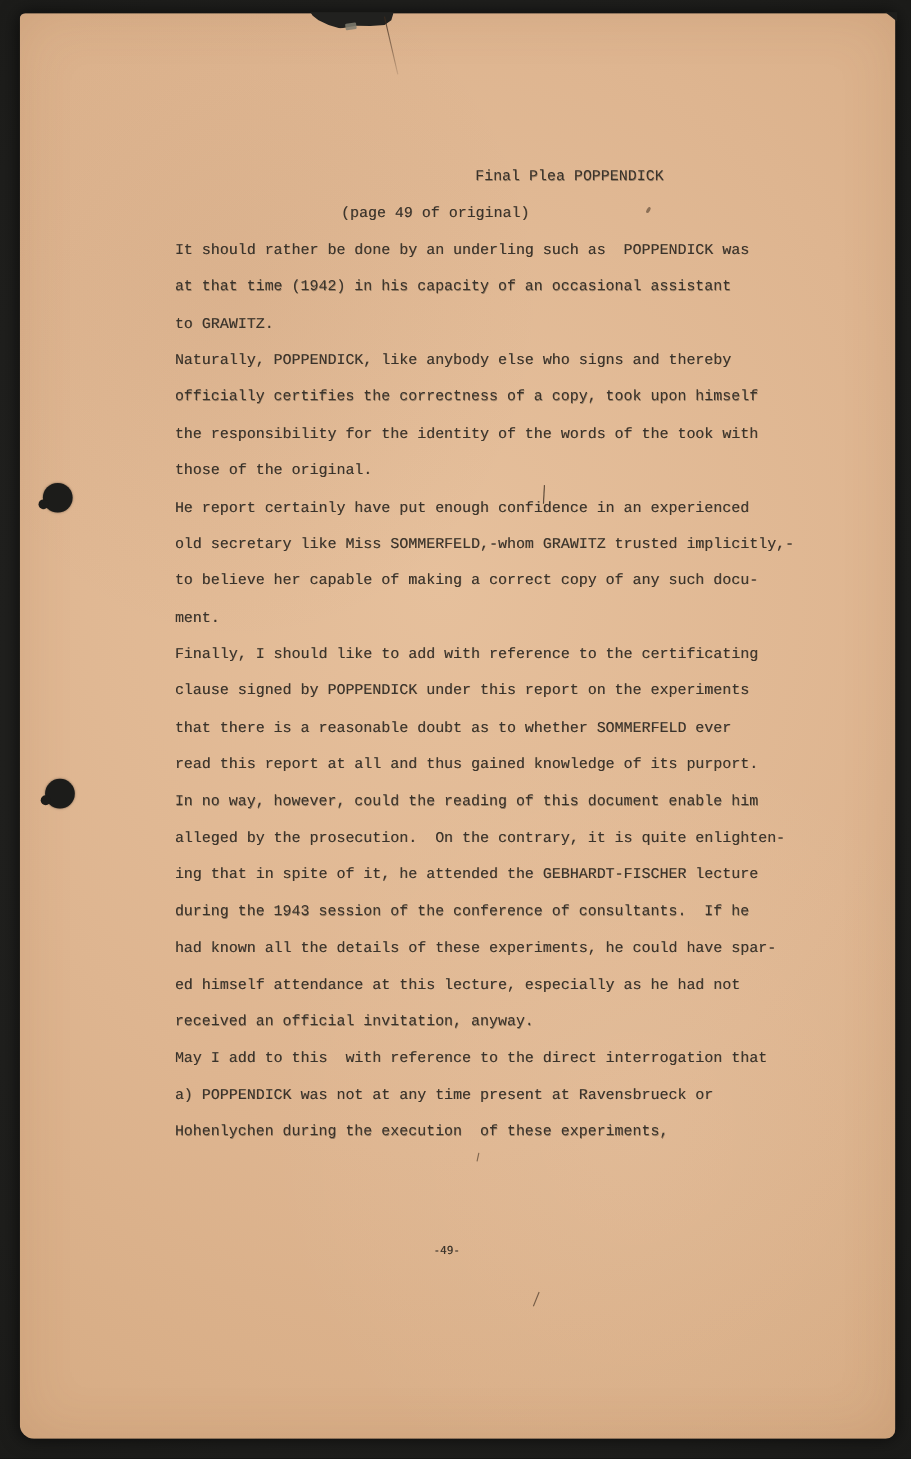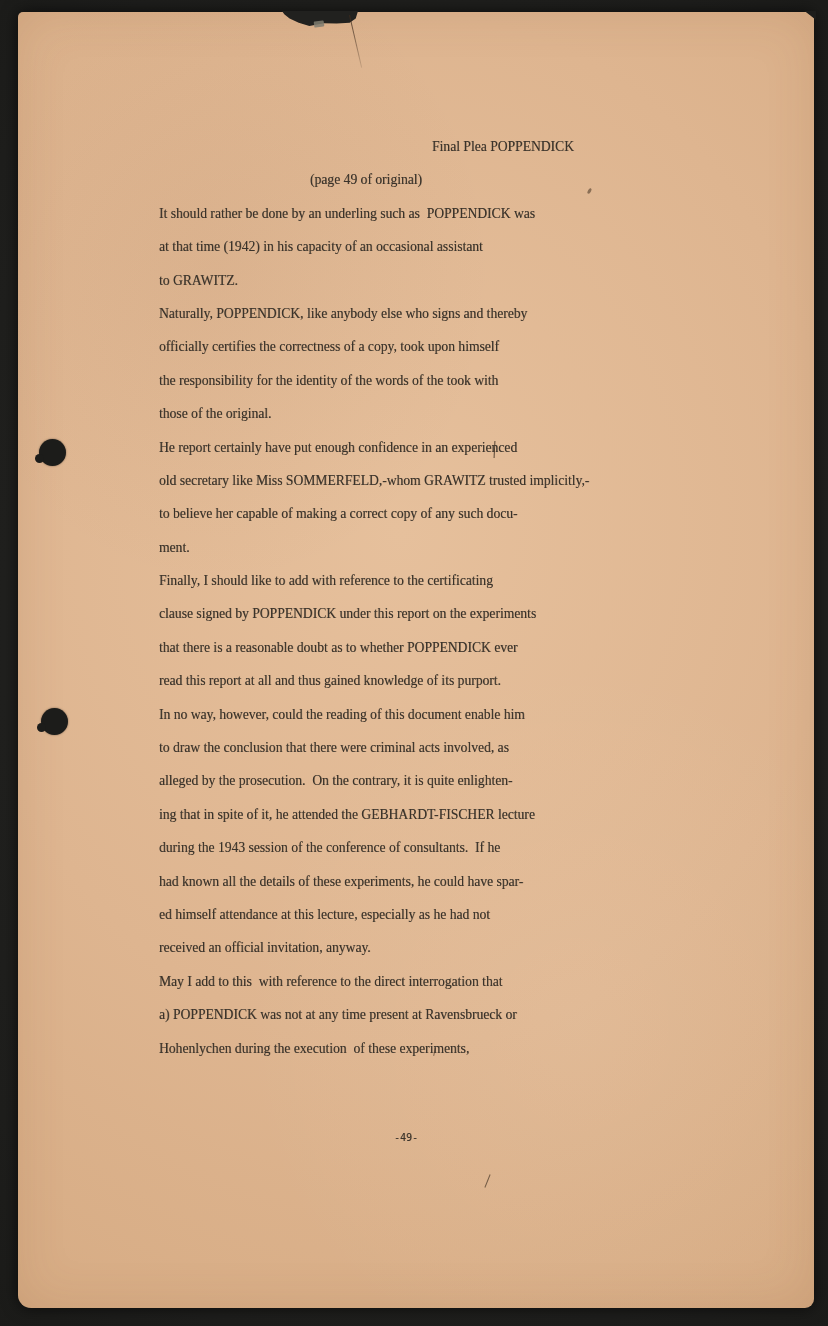--- a/index.html
+++ b/index.html
@@ -99,23 +99,23 @@
     border-radius: 50%;
     background: #1c1c1a;
   }
   .hole-top    { left: 21px; top: 427px; }
   .hole-bottom { left: 23px; top: 696px; }
 
   
   .text-block {
     position: absolute;
     left: 141px;
-    top: 118px;
+    top: 133px;
     width: 640px;
-    font-family: Liberation Serif, serif;
+    font-family: Liberation Mono, monospace;
     font-size: 13.6px;
     line-height: 33.4px;
     color: #3a332b;
     text-shadow: 0.4px 0.3px 0.4px rgba(58,48,36,0.45);
   }
   .line {
     white-space: pre;
     height: 33.4px;
   }
   .line.title    { padding-left: 273px; }
@@ -184,24 +184,23 @@
       <div class="line">Naturally, POPPENDICK, like anybody else who signs and thereby</div>
       <div class="line">officially certifies the correctness of a copy, took upon himself</div>
       <div class="line">the responsibility for the identity of the words of the took with</div>
       <div class="line">those of the original.</div>
       <div class="line">He report certainly have put enough confidence in an experienced</div>
       <div class="line">old secretary like Miss SOMMERFELD,-whom GRAWITZ trusted implicitly,-</div>
       <div class="line">to believe her capable of making a correct copy of any such docu-</div>
       <div class="line">ment.</div>
       <div class="line">Finally, I should like to add with reference to the certificating</div>
       <div class="line">clause signed by POPPENDICK under this report on the experiments</div>
-      <div class="line">that there is a reasonable doubt as to whether POPPENDICK ever</div>
+      <div class="line">that there is a reasonable doubt as to whether SOMMERFELD ever</div>
       <div class="line">read this report at all and thus gained knowledge of its purport.</div>
       <div class="line">In no way, however, could the reading of this document enable him</div>
-      <div class="line">to draw the conclusion that there were criminal acts involved, as</div>
       <div class="line">alleged by the prosecution.  On the contrary, it is quite enlighten-</div>
       <div class="line">ing that in spite of it, he attended the GEBHARDT-FISCHER lecture</div>
       <div class="line">during the 1943 session of the conference of consultants.  If he</div>
       <div class="line">had known all the details of these experiments, he could have spar-</div>
       <div class="line">ed himself attendance at this lecture, especially as he had not</div>
       <div class="line">received an official invitation, anyway.</div>
       <div class="line">May I add to this  with reference to the direct interrogation that</div>
       <div class="line">a) POPPENDICK was not at any time present at Ravensbrueck or</div>
       <div class="line">Hohenlychen during the execution  of these experiments,</div>
     </div>

